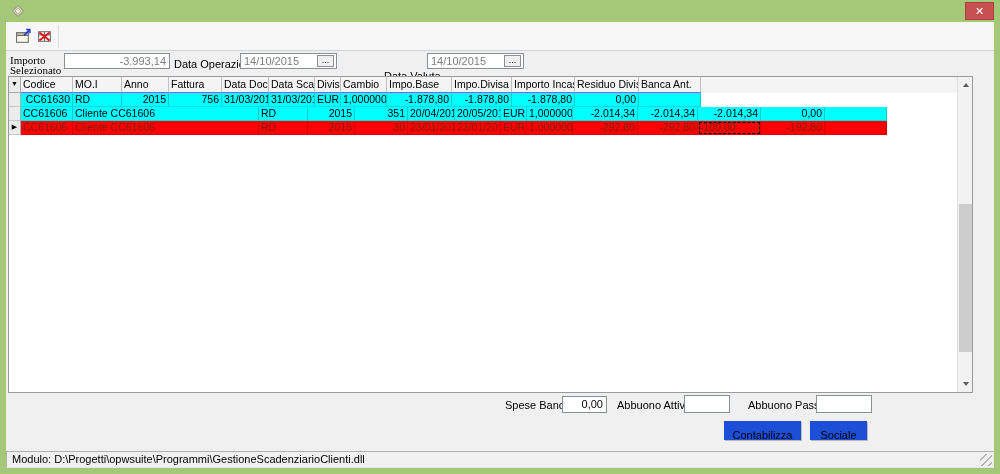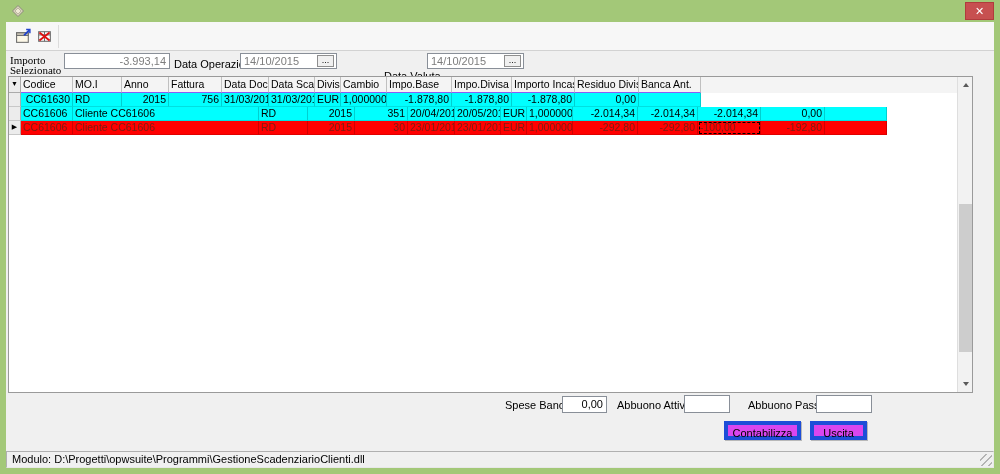--- a/index.html
+++ b/index.html
@@ -49,21 +49,21 @@
 
   
   .vscroll { position:absolute; top:0; right:0; width:15px; height:315px; background:#f2f2f2; border-left:1px solid #dedede; }
   .vs-arrow { position:absolute; left:0; width:15px; height:16px; display:flex; align-items:center; justify-content:center; }
   .vs-arrow.up { top:0; } .vs-arrow.down { bottom:0; }
   .tri-up { width:0; height:0; border-left:3.5px solid transparent; border-right:3.5px solid transparent; border-bottom:4px solid #5a5a5a; }
   .tri-down { width:0; height:0; border-left:3.5px solid transparent; border-right:3.5px solid transparent; border-top:4px solid #5a5a5a; }
   .vs-thumb { position:absolute; left:1px; width:13px; top:127px; height:148px; background:#cdcdcd; }
 
   
-  .btn { position:absolute; height:19px; background:#d946ef; border:4px solid #1d4ed8; box-shadow:1px 1px 0 #b8b8b8;
+  .btn { position:absolute; height:19px; background:#1d4ed8; border:6px solid #1d4ed8; box-shadow:1px 1px 0 #b8b8b8;
          font-size:11px; line-height:17px; text-align:center; color:#000; }
 
   
   .statusbar { position:absolute; left:0; right:0; bottom:0; height:17px; background:#f0f0f0;
                border:1px solid #b0b0b0; border-right-color:#e8e8e8; border-bottom-color:#e8e8e8; }
   .status-text { position:absolute; left:5px; top:1px; font-size:11px; color:#000; white-space:nowrap; }
   .resize-grip { position:absolute; right:1px; bottom:1px; width:12px; height:12px;
                  background:repeating-linear-gradient(-45deg, transparent 0 2px, #b4b4b4 2px 3px, transparent 3px 5px); }
 </style>
 </head>
@@ -202,21 +202,21 @@
     <div class="lbl" style="left:499px; top:377px;">Spese Banca</div>
     <div class="field right" style="left:556px; top:374px; width:45px; height:17px;">0,00</div>
 
     <div class="lbl" style="left:611px; top:377px;">Abbuono Attivo</div>
     <div class="field" style="left:678px; top:373px; width:46px; height:18px;"></div>
 
     <div class="lbl" style="left:742px; top:377px;">Abbuono Passivo</div>
     <div class="field" style="left:810px; top:373px; width:56px; height:18px;"></div>
 
     <div class="btn" style="left:718px; top:399px; width:77px;">Contabilizza</div>
-    <div class="btn" style="left:804px; top:399px; width:57px;">Uscita</div>
+    <div class="btn" style="left:804px; top:399px; width:57px;">Sociale</div>
 
     <div class="statusbar">
       <div class="status-text">Modulo: D:\Progetti\opwsuite\Programmi\GestioneScadenziarioClienti.dll</div>
       <div class="resize-grip"></div>
     </div>
 
   </div>
 </div>
 
 </body></html>

